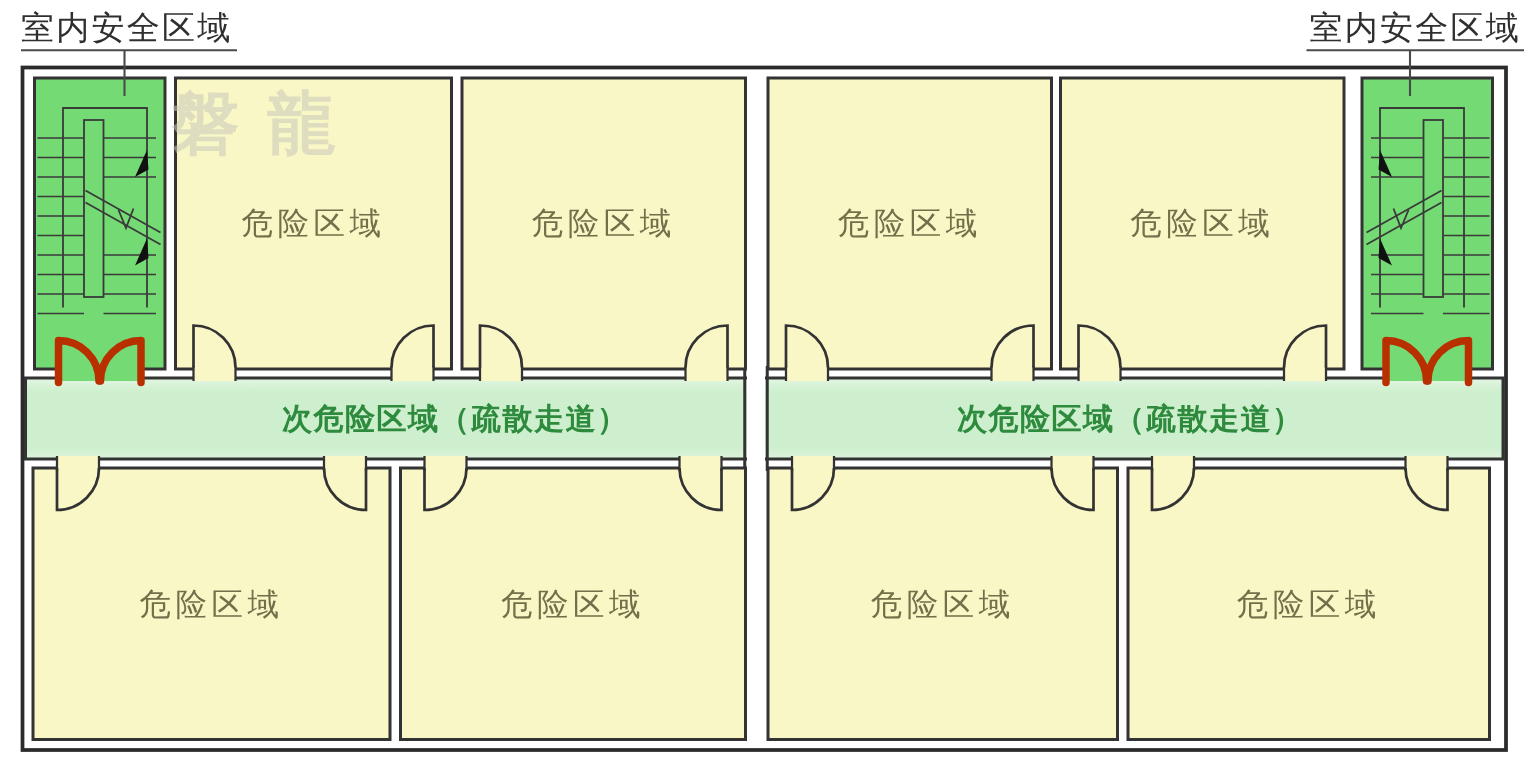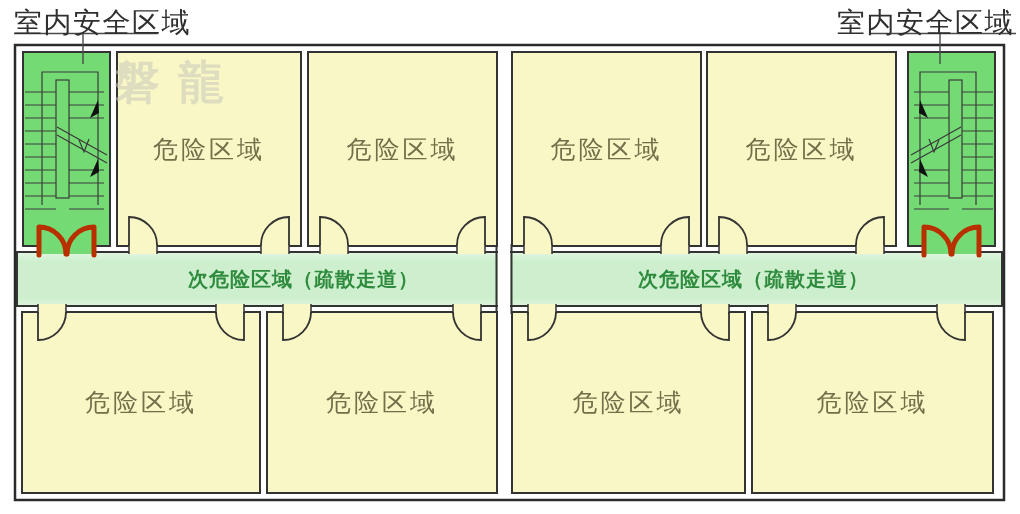--- a/index.html
+++ b/index.html
@@ -2,23 +2,23 @@
 <html><head>
 <meta charset="utf-8">
 <style>
   html,body{margin:0;padding:0;background:#ffffff;}
   .stage{position:relative;width:1020px;height:514px;background:#fff;overflow:hidden;
          font-family:"DejaVu Sans",sans-serif;}
   .stage svg{position:absolute;left:0;top:0;}
   .overlay{position:absolute;left:0;top:0;width:1020px;height:514px;pointer-events:none;}
   .lbl{position:absolute;display:flex;align-items:center;justify-content:center;
        white-space:nowrap;}
-  .room-lbl{color:#70704a;font-size:25px;letter-spacing:3px;}
+  .room-lbl{color:#70704a;font-size:21px;letter-spacing:3px;}
   .corridor-lbl{color:#2e8b3e;font-size:20px;letter-spacing:1px;font-weight:bold;}
-  .anno-lbl{position:absolute;color:#2f2f2f;font-size:28px;letter-spacing:1.5px;white-space:nowrap;}
+  .anno-lbl{position:absolute;color:#2f2f2f;font-size:22px;letter-spacing:1.5px;white-space:nowrap;}
   .watermark{position:absolute;color:#c8c8ba;opacity:.55;font-size:46px;font-weight:bold;
              letter-spacing:18px;white-space:nowrap;}
 </style>
 </head>
 <body>
 
 <div class="stage">
 
 <svg width="1020" height="514" viewBox="0 0 1020 514">
   <defs>

